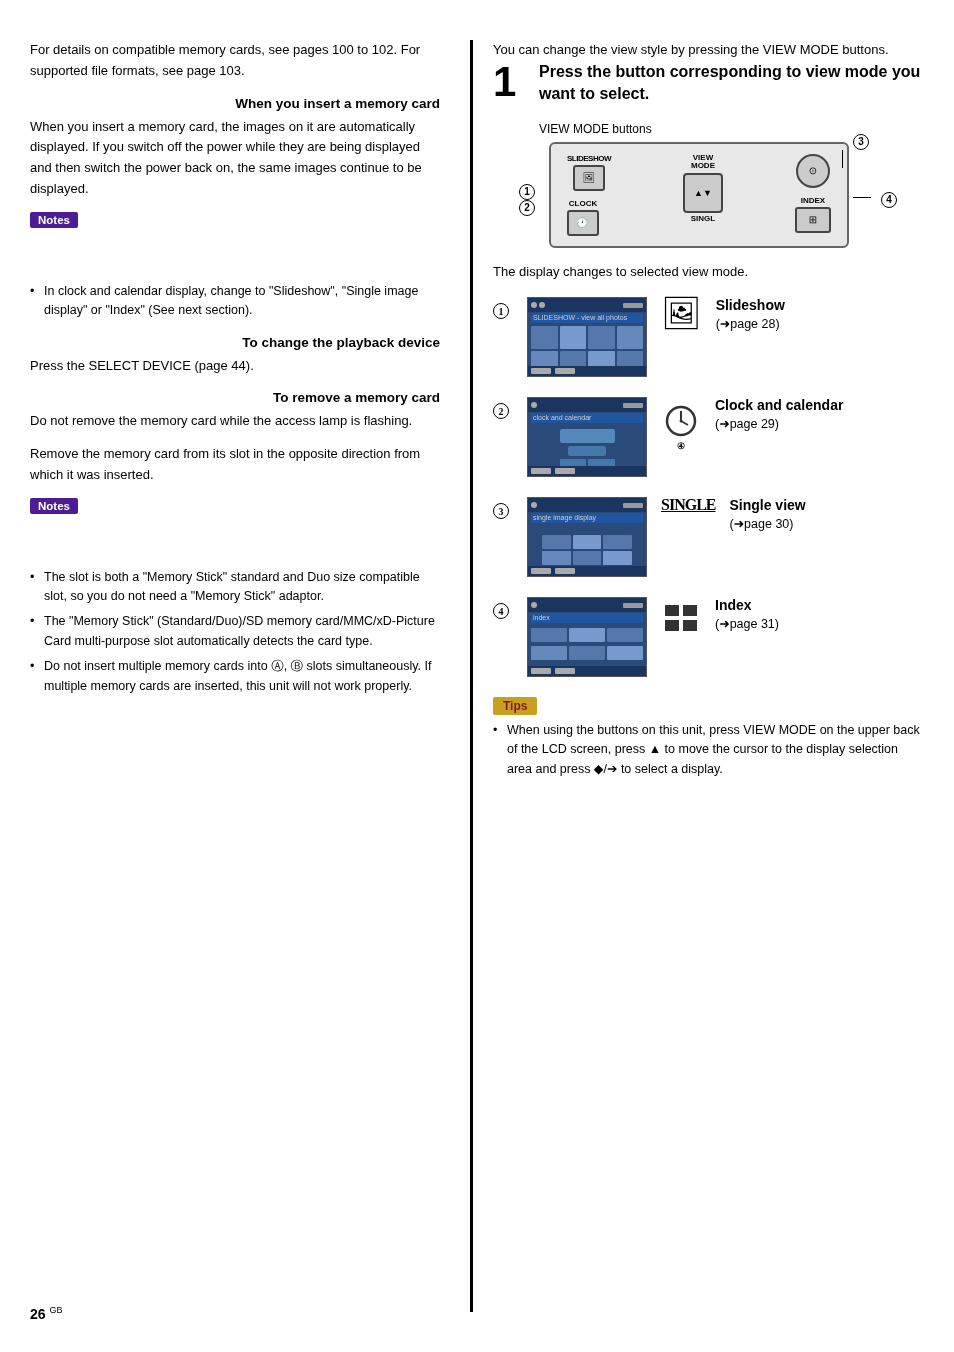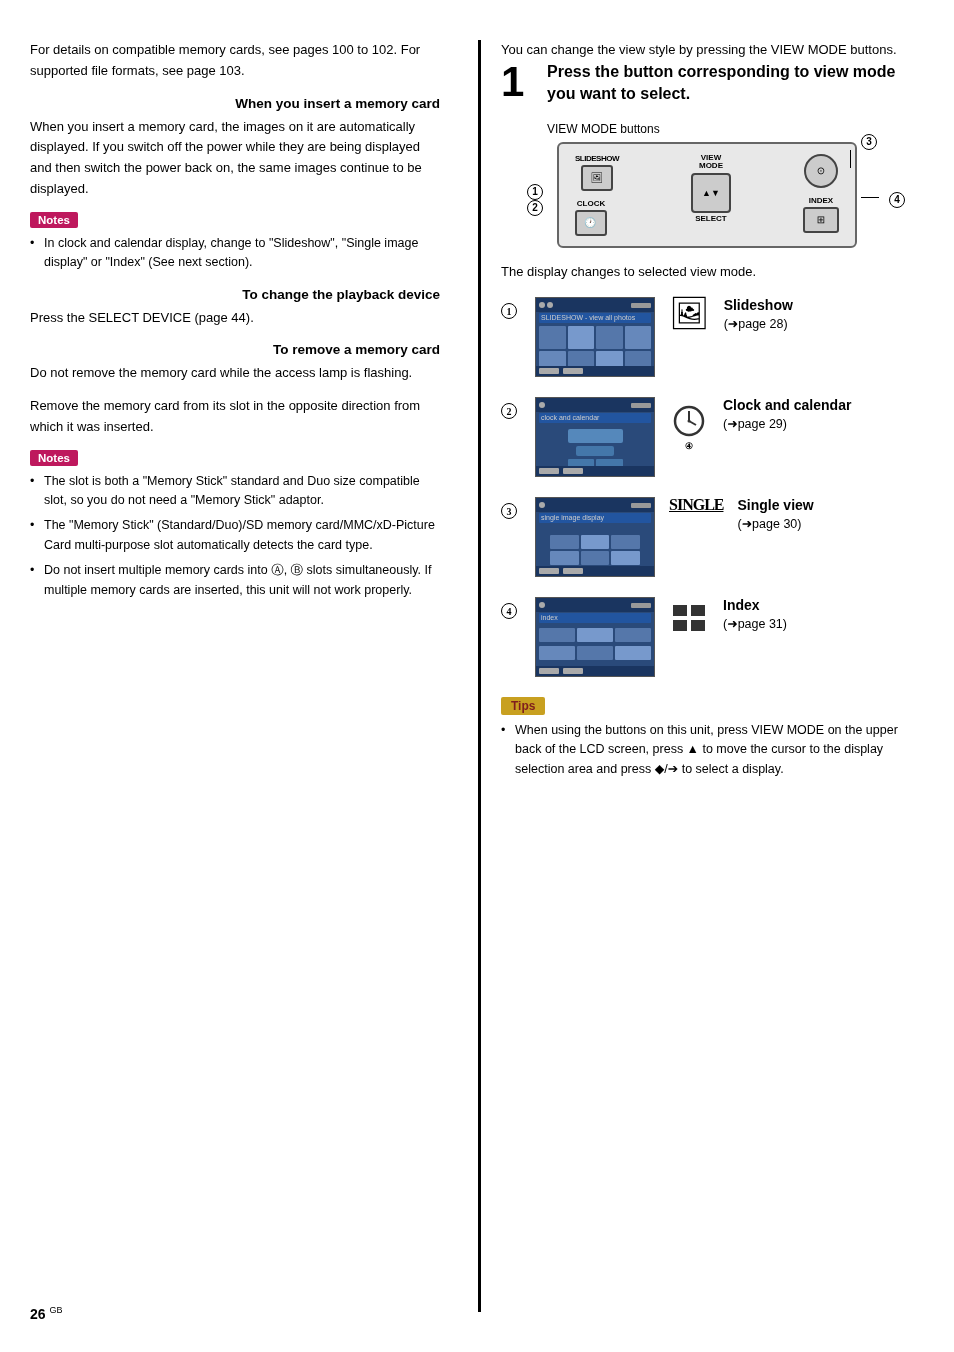--- a/index.html
+++ b/index.html
@@ -9,21 +9,21 @@
       background: #fff;
       color: #000;
       width: 954px;
       min-height: 1352px;
     }
     .page {
       display: flex;
       width: 954px;
       min-height: 1352px;
       padding: 40px 30px 40px 30px;
-      gap: 8px;
+      gap: 0;
     }
     .left-col {
       width: 440px;
       padding-right: 30px;
       flex-shrink: 0;
     }
     .right-col {
       flex: 1;
       padding-left: 20px;
       border-left: 3px solid #000;
@@ -34,35 +34,36 @@
       margin-bottom: 12px;
     }
     .section-heading {
       font-size: 13.5px;
       font-weight: bold;
       margin-bottom: 6px;
       margin-top: 14px;
       text-align: right;
     }
     .notes-box {
-      background: #be185d;
+      background: #4c1d95;
       color: #fff;
       font-size: 11.5px;
       font-weight: bold;
       padding: 2px 8px;
       display: inline-block;
       margin-bottom: 6px;
       border-radius: 2px;
     }
     .notes-section {
       margin-bottom: 14px;
     }
     .notes-section ul {
       list-style: none;
       padding: 0;
+      margin-top: 48px;
     }
     .notes-section ul li {
       font-size: 12.5px;
       line-height: 1.55;
       margin-bottom: 6px;
       padding-left: 14px;
       position: relative;
     }
     .notes-section ul li::before {
       content: "•";
@@ -300,21 +301,21 @@
               </div>
               <div style="display:flex; flex-direction:column; align-items:center; gap:2px;">
                 <div style="font-size:8px; font-weight:bold;">CLOCK</div>
                 <div style="width:32px; height:26px; border:2px solid #444; background:#ccc; border-radius:3px; display:flex; align-items:center; justify-content:center; font-size:10px;">🕐</div>
               </div>
             </div>
 
             <div style="display:flex; flex-direction:column; align-items:center; gap:2px;">
               <div style="font-size:8px; font-weight:bold; text-align:center; line-height:1.1;">VIEW<br>MODE</div>
               <div style="width:40px; height:40px; border:2px solid #444; background:#ccc; border-radius:4px; display:flex; align-items:center; justify-content:center; font-size:9px; font-weight:bold;">▲▼</div>
-              <div style="font-size:8px; font-weight:bold; text-align:center; line-height:1.1;">SELECT</div>
+              <div style="font-size:8px; font-weight:bold; text-align:center; line-height:1.1;">SINGL</div>
             </div>
 
             <div style="display:flex; flex-direction:column; align-items:center; gap:8px;">
               <div style="width:34px; height:34px; border:2px solid #444; background:#ccc; border-radius:50%; display:flex; align-items:center; justify-content:center; font-size:10px;">⊙</div>
               <div style="display:flex; flex-direction:column; align-items:center; gap:2px;">
                 <div style="font-size:8px; font-weight:bold;">INDEX</div>
                 <div style="width:36px; height:26px; border:2px solid #444; background:#ccc; border-radius:3px; display:flex; align-items:center; justify-content:center; font-size:10px;">⊞</div>
               </div>
             </div>
           </div>

